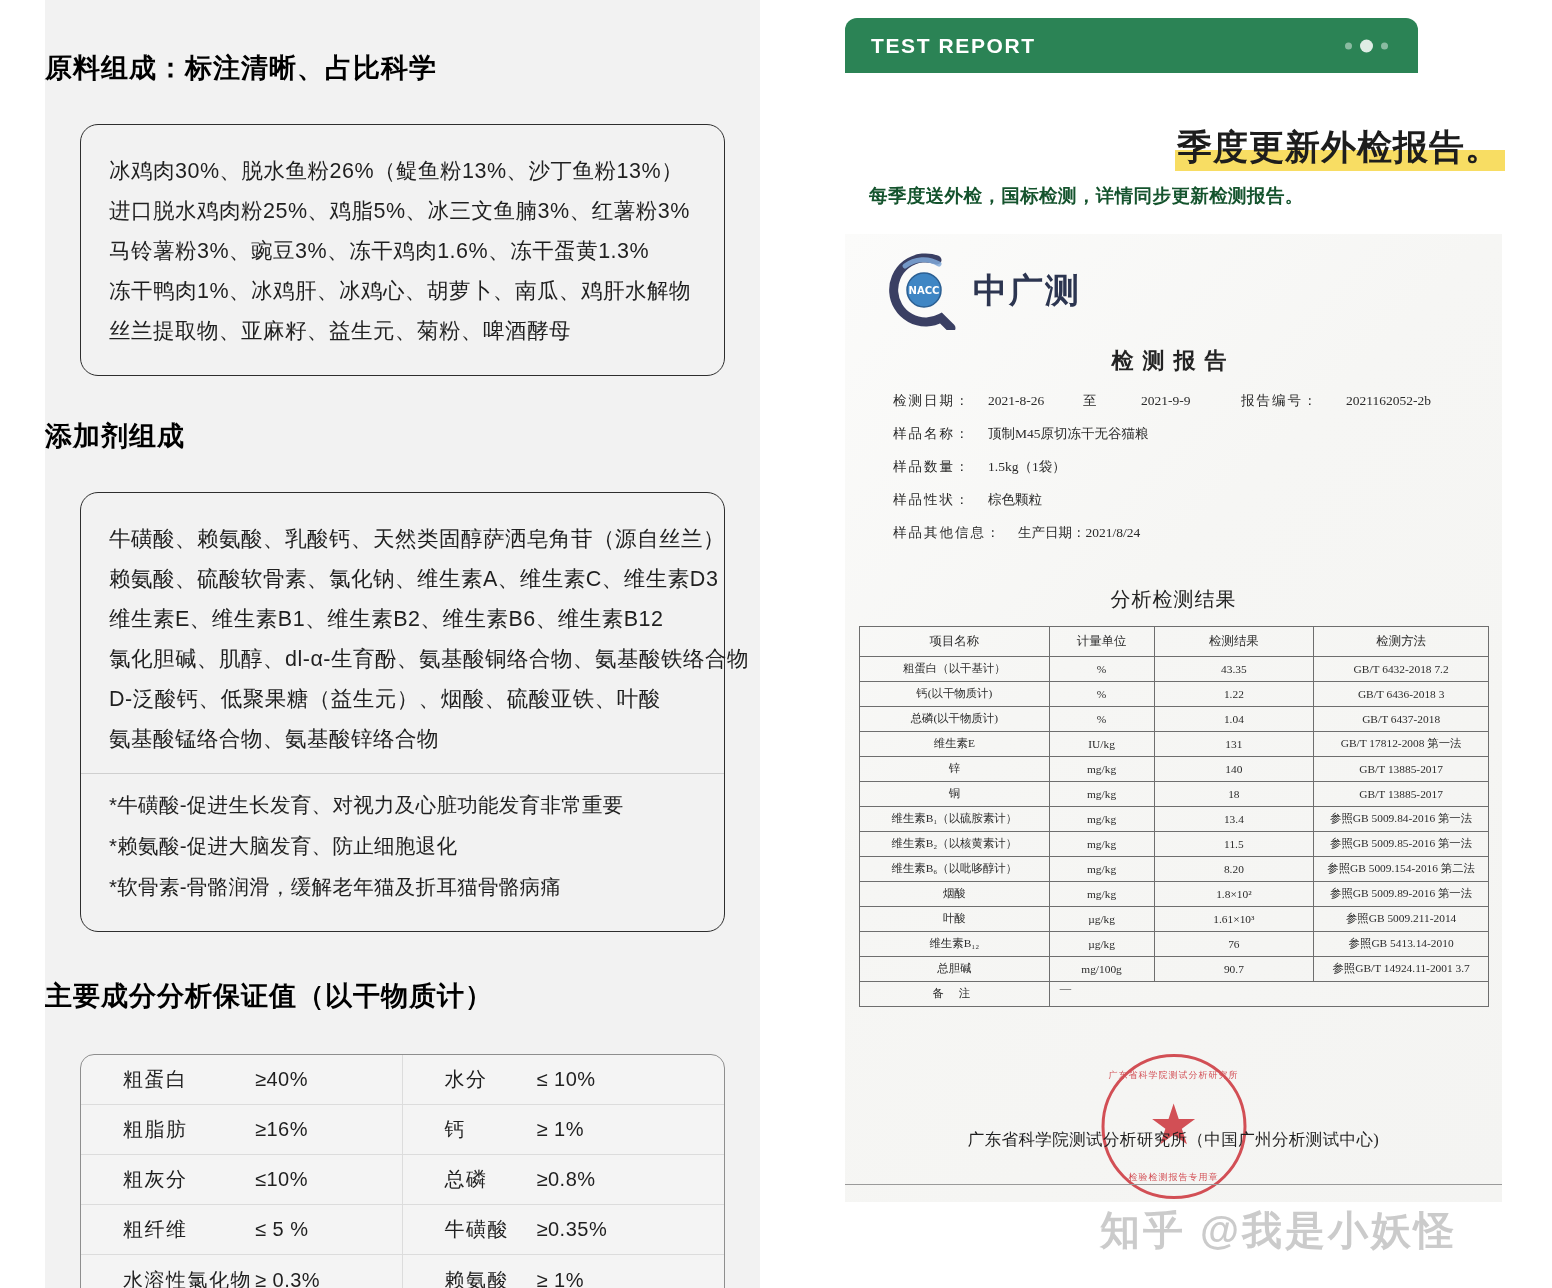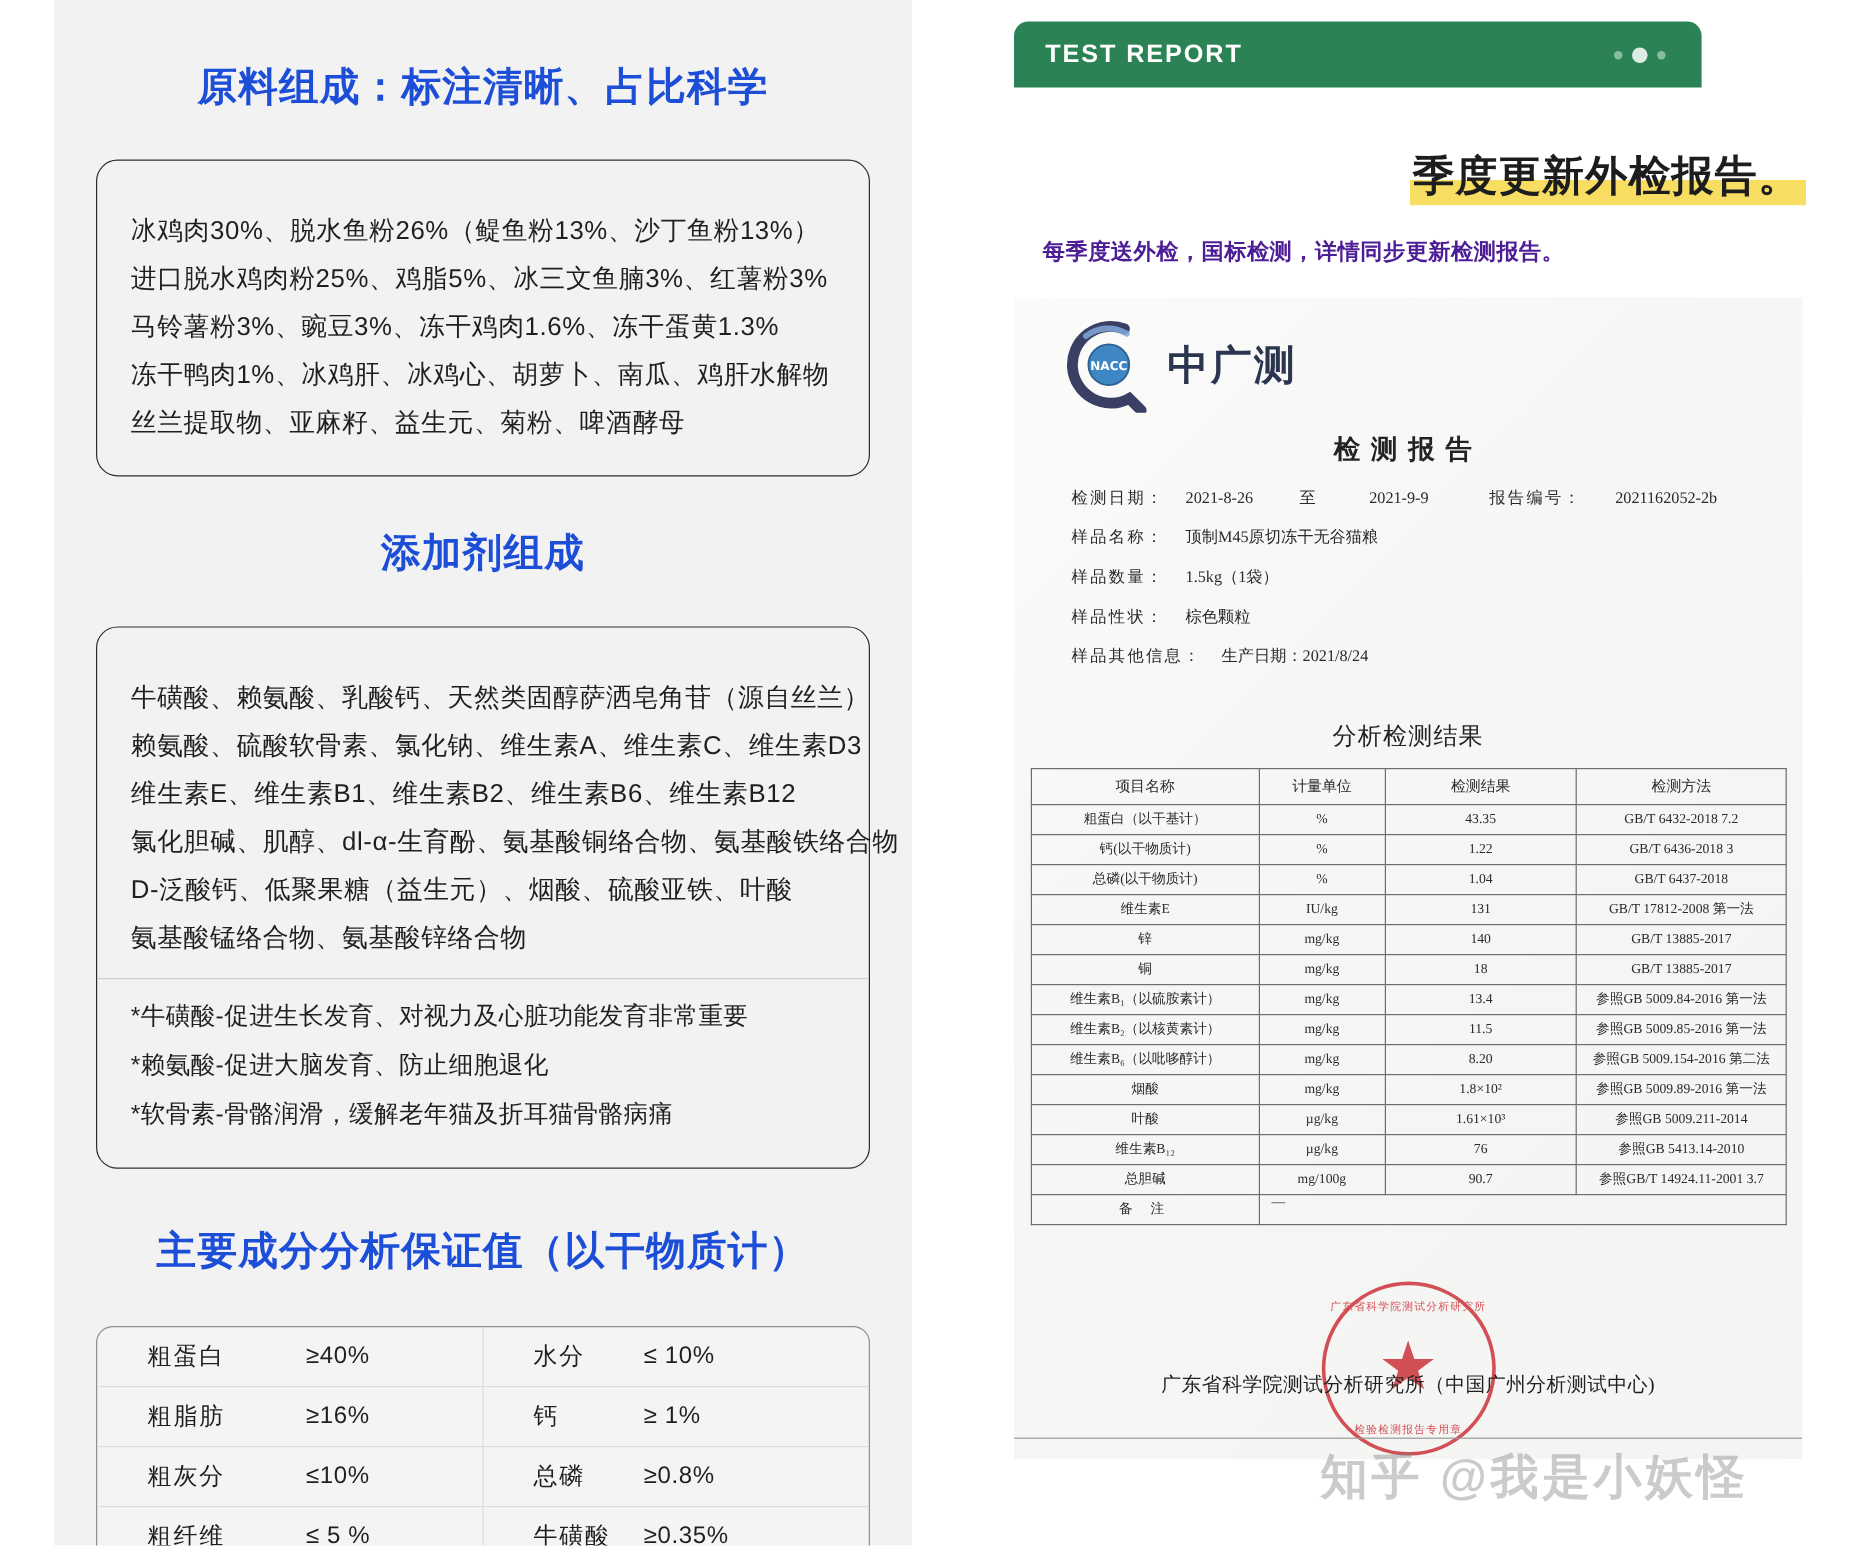--- a/index.html
+++ b/index.html
@@ -10,32 +10,32 @@
     overflow: hidden;
   }
   .page { position: relative; width: 1552px; height: 1288px; background: #fff; }
 
   
   .left-panel {
     position: absolute; left: 45px; top: 0; width: 715px; height: 1288px;
     background: #f2f2f2;
   }
   .sec-title {
-    text-align: center;
-    font-size: 33px;
+    text-align: left;
+    font-size: 27px;
     font-weight: 700;
-    color: #1d4ed8;
+    color: #000000;
     letter-spacing: 1px;
   }
   .card {
     margin: 0 35px;
     border: 1.5px solid #2e2e2e;
     border-radius: 18px;
     background: #f2f2f2;
-    padding: 38px 28px 24px 28px;
+    padding: 26px 28px 24px 28px;
   }
   .card .line {
     font-size: 21.5px;
     line-height: 40px;
     color: #1f1f1f;
     font-weight: 500;
     letter-spacing: .5px;
     white-space: nowrap;
   }
   .card-divider {
@@ -103,22 +103,22 @@
 
   .hl-title-wrap { margin-top: 52px; padding-left: 22px; text-align: right; }
   .hl-title {
     display: inline-block;
     font-size: 35px; font-weight: 800; color: #1d1d1d;
     letter-spacing: 1px;
     background: linear-gradient(to top, #f8dd63 0%, #f8dd63 46%, rgba(248,221,99,0) 46%);
     padding: 0 4px 2px 2px; line-height: 1.25;
   }
   .sub-title {
-    margin-top: 26px; padding-left: 24px;
-    font-size: 18.5px; color: #4c1d95; font-weight: 600; letter-spacing: .4px;
+    margin-top: 12px; padding-left: 24px;
+    font-size: 18.5px; color: #14532d; font-weight: 600; letter-spacing: .4px;
   }
 
   
   .paper {
     margin-top: 26px;
     width: 657px; height: 968px;
     background: linear-gradient(135deg,#fbfbfa 0%,#f6f6f4 40%,#f4f4f2 100%);
     position: relative; overflow: hidden;
   }
   .logo-wrap { position: absolute; left: 32px; top: 18px; display: flex; align-items: center; gap: 4px; }

